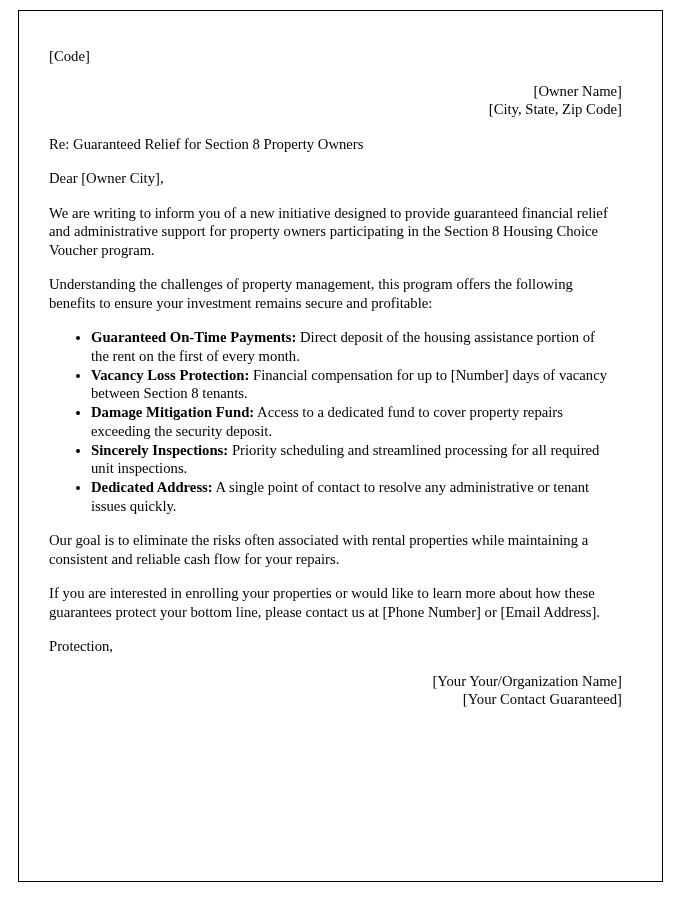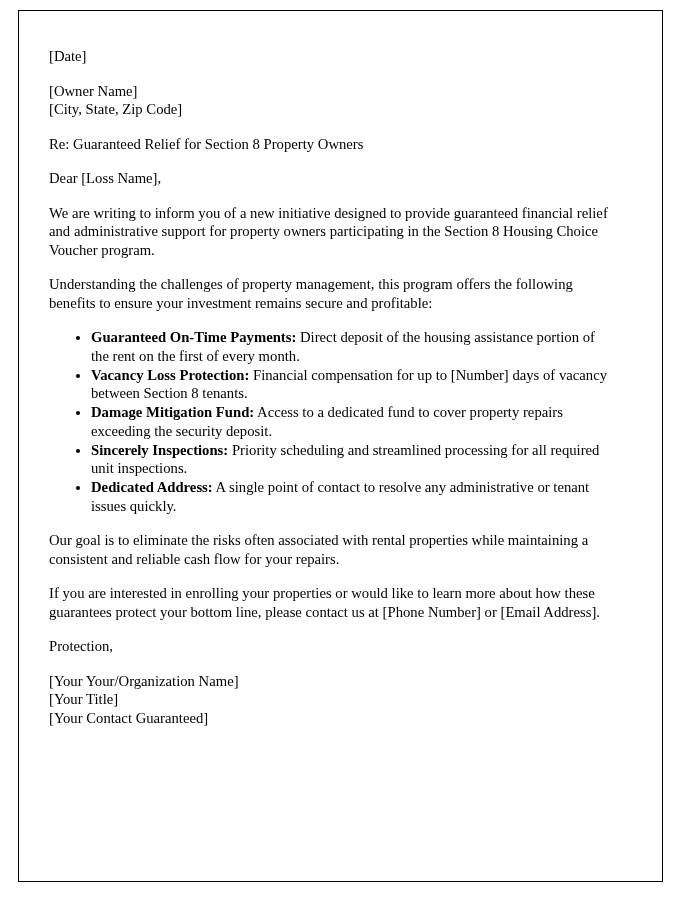--- a/index.html
+++ b/index.html
@@ -23,48 +23,49 @@
     font-family: "Liberation Serif", serif;
     font-size: 14.7px;
     line-height: 18.5px;
     color: #000000;
   }
   .block {
     margin: 0 0 16px 0;
   }
   .line {
     display: block;
+    text-align: right;
   }
   ul.benefits {
     margin: 0 12px 16px 0;
     padding-left: 42px;
     list-style-type: disc;
   }
   ul.benefits li {
     margin: 0 0 0.5px 0;
   }
   strong {
     font-weight: bold;
   }
 </style>
 </head>
 <body>
 
 <div class="letter-page">
 
-  <div class="block">[Date]</div>
+  <div class="block">[Code]</div>
 
   <div class="block">
     <span class="line">[Owner Name]</span>
     <span class="line">[City, State, Zip Code]</span>
   </div>
 
   <div class="block">Re: Guaranteed Relief for Section 8 Property Owners</div>
 
-  <div class="block">Dear [Loss Name],</div>
+  <div class="block">Dear [Owner City],</div>
 
   <div class="block">We are writing to inform you of a new initiative designed to provide guaranteed financial relief and administrative support for property owners participating in the Section 8 Housing Choice Voucher program.</div>
 
   <div class="block">Understanding the challenges of property management, this program offers the following benefits to ensure your investment remains secure and profitable:</div>
 
   <ul class="benefits">
     <li>
       <strong>Guaranteed On-Time Payments:</strong><span> Direct deposit of the housing assistance portion of the rent on the first of every month.</span>
     </li>
     <li>
@@ -82,17 +83,16 @@
   </ul>
 
   <div class="block">Our goal is to eliminate the risks often associated with rental properties while maintaining a consistent and reliable cash flow for your repairs.</div>
 
   <div class="block">If you are interested in enrolling your properties or would like to learn more about how these guarantees protect your bottom line, please contact us at [Phone Number] or [Email Address].</div>
 
   <div class="block">Protection,</div>
 
   <div class="block">
     <span class="line">[Your Your/Organization Name]</span>
-    <span class="line">[Your Title]</span>
     <span class="line">[Your Contact Guaranteed]</span>
   </div>
 
 </div>
 
 </body></html>

